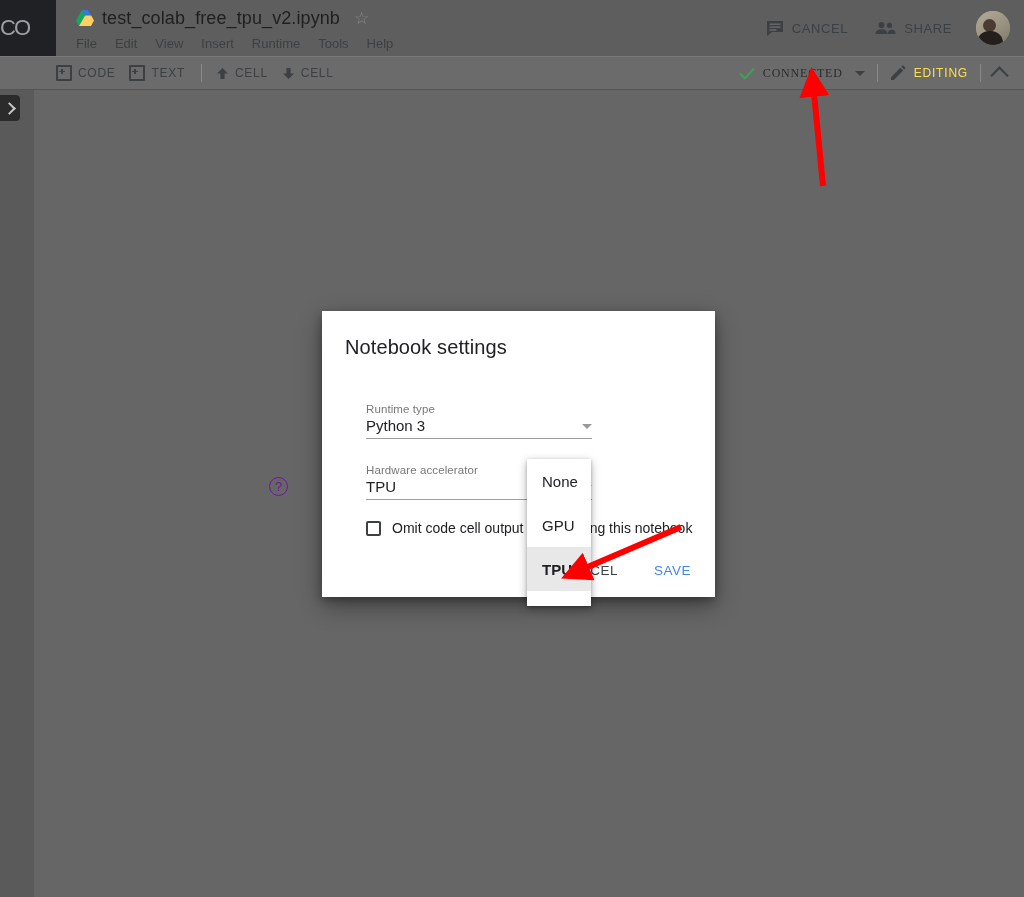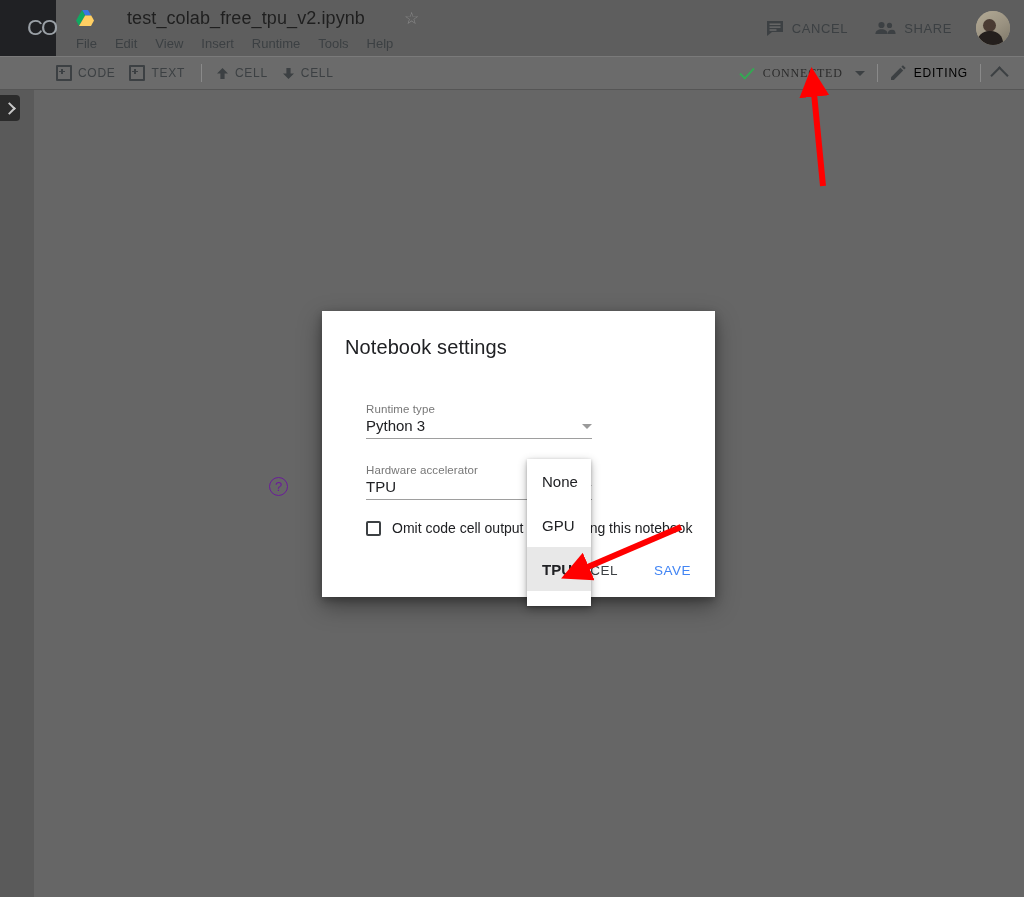--- a/index.html
+++ b/index.html
@@ -29,35 +29,34 @@
     background: #5e5e5e;
     z-index: 5;
   }
   #co-logo {
     position: absolute;
     left: 0; top: 0;
     width: 56px; height: 56px;
     background: #202124;
     display: flex;
     align-items: center;
-    justify-content: flex-end;
+    justify-content: flex-start;
   }
   #co-logo .co-text {
     color: #9aa0a6;
     font-size: 22px;
     letter-spacing: -2px;
     font-weight: 400;
   }
   #title-row {
     position: absolute;
     left: 76px; top: 4px;
     display: flex;
     align-items: center;
     height: 28px;
-    gap: 25px;
   }
   .drive-icon {
     width: 18px; height: 16px;
     position: relative;
     margin-right: 8px;
     flex: none;
   }
   .drive-icon svg { display: block; }
   #doc-title {
     font-size: 18px;
@@ -204,21 +203,21 @@
     height: 32px;
     cursor: pointer;
   }
   .tbr-item .lbl {
     font-size: 12px;
     letter-spacing: 0.8px;
     margin-left: 8px;
     white-space: nowrap;
   }
   #connected-label { color: #2b2b2b; font-family: Liberation Serif, serif; }
-  #editing-label { color: #000000; }
+  #editing-label { color: #fde047; }
   .tbr-sep {
     width: 1px; height: 18px;
     background: #8a8a8a;
   }
   .caret-down {
     width: 0; height: 0;
     border-left: 5px solid transparent;
     border-right: 5px solid transparent;
     border-top: 5px solid #3c4043;
     margin-left: 12px;

